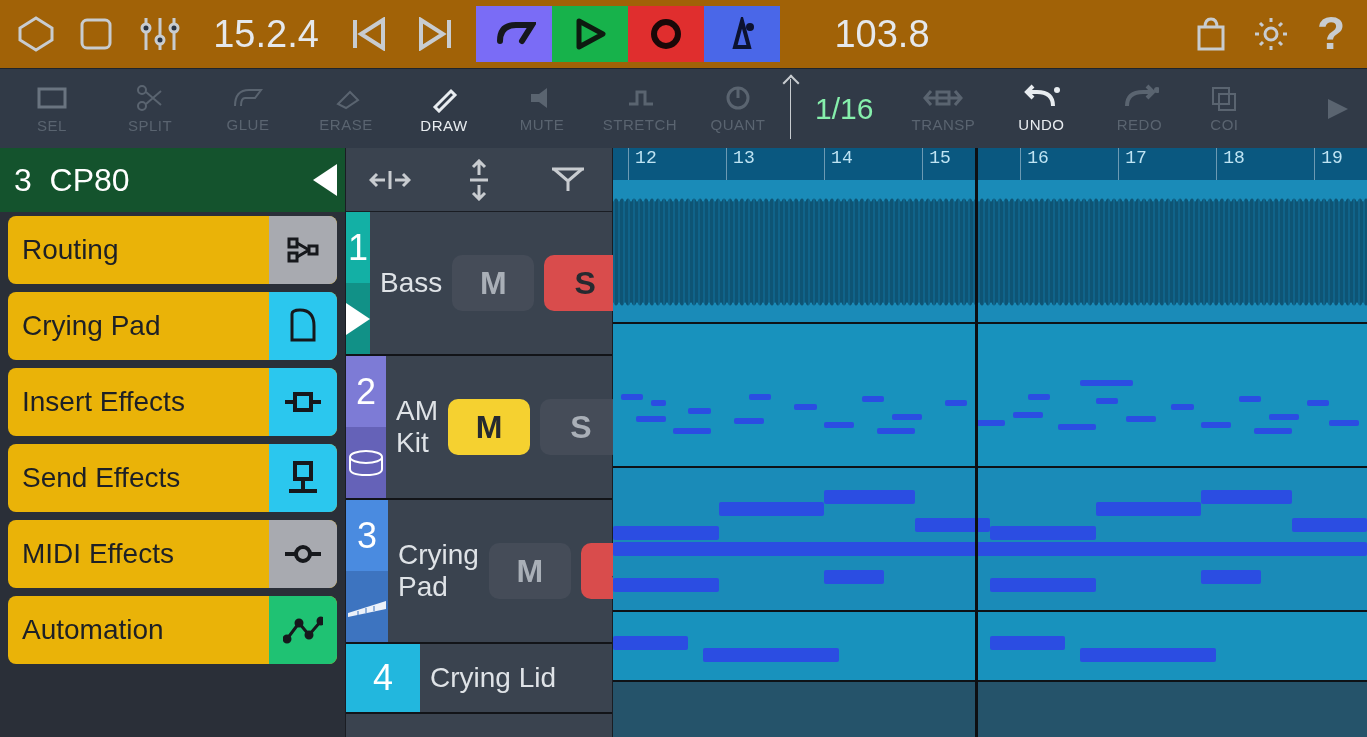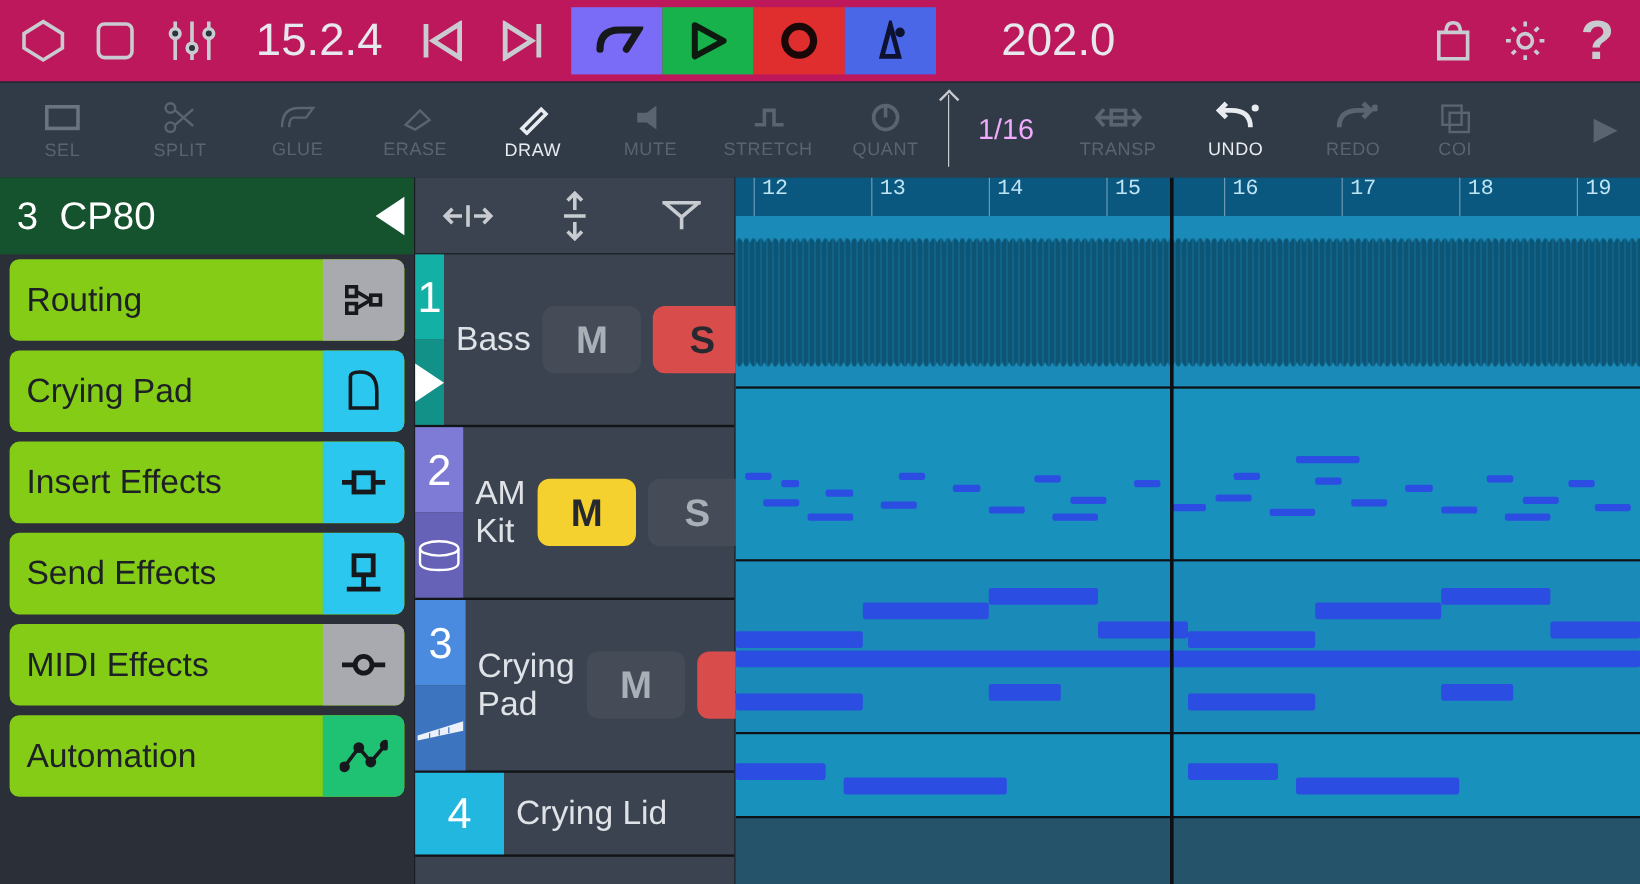--- a/index.html
+++ b/index.html
@@ -7,21 +7,21 @@
     width: 1367px; height: 737px;
     background: #2a3340;
     font-family: -apple-system, "Helvetica Neue", Arial, sans-serif;
     color: #c8ccd0;
     overflow: hidden;
     user-select: none;
   }
   
   .topbar {
     height: 68px;
-    background: #be185d;
+    background: #a16207;
     display: flex; align-items: center;
     padding: 0 8px;
     gap: 4px;
   }
   .tb-btn {
     display:flex; align-items:center; justify-content:center;
     height:56px; color:#c5cdd6;
     cursor:pointer;
   }
   svg { display:block; }
@@ -62,21 +62,21 @@
   .tool-sep {
     width:1px; height:60px; background:#c8ccd0; margin:0 2px;
     position:relative;
   }
   .tool-sep::before{
     content:""; position:absolute; top:-2px; left:-5px;
     width:10px;height:10px; border-top:2px solid #c8ccd0; border-right:2px solid #c8ccd0;
     transform:rotate(-45deg);
   }
   .snap {
-    color:#f0abfc; font-size:24px; margin:0 20px;text-align:right;
+    color:#86efac; font-size:30px; margin:0 20px;text-align:right;
   }
   .tool.playall{ margin-left:auto; color:#5a6470;}
   
   .main {
     display:flex; height: calc(737px - 68px - 80px);
     background:#2a2f38;
   }
   
   .sidebar { width:345px; background:#2a2f38; display:flex; flex-direction:column; }
   .sb-head {
@@ -84,21 +84,21 @@
     display:flex; align-items:center; justify-content:space-between;
     padding:0 8px 0 14px;
     color:#fff; font-size:32px;
   }
   .sb-head .tri-left {
     width:0;height:0;
     border-right:24px solid #fff; border-top:16px solid transparent; border-bottom:16px solid transparent;
   }
   .sb-item {
     height:68px; margin:4px 8px;
-    background:#84cc16; border-radius:8px;
+    background:#eab308; border-radius:8px;
     display:flex; align-items:center; justify-content:space-between;
     padding:0 ; overflow:hidden;
     cursor:pointer;
   }
   .sb-item .sb-label { font-size:28px; color:#1d2026; padding-left:14px;}
   .sb-item .sb-icon {
     width:68px; height:100%; display:flex; align-items:center; justify-content:center;
   }
   .sb-icon.gray  { background:#a8aab0; }
   .sb-icon.cyan  { background:#2bc7ee; }
@@ -241,21 +241,21 @@
           <circle cx="17" cy="17" r="12" fill="none" stroke="#1a0808" stroke-width="6"></circle>
         </svg>
     </div>
     <div class="tb-tcell metro">
       <svg width="34" height="34">
           <path d="M10 30 L17 4 L24 30 Z" fill="none" stroke="#0c1230" stroke-width="4"></path>
           <circle cx="25" cy="10" r="4" fill="#0c1230"></circle>
         </svg>
     </div>
   </div>
-  <div class="tb-tempo">202.0</div>
+  <div class="tb-tempo">103.8</div>
   <div class="spacer"></div>
   <div class="tb-btn" style="width:56px">
     <svg width="38" height="38" fill="none" stroke="#c8ccd0" stroke-width="3">
         <path d="M7 12 L31 12 L31 34 L7 34 Z"></path>
         <path d="M13 12 Q13 4 19 4 Q25 4 25 12"></path>
       </svg>
   </div>
   <div class="tb-btn" style="width:56px">
     <svg width="40" height="40" fill="none" stroke="#c8ccd0" stroke-width="3">
         <circle cx="20" cy="20" r="6"></circle>

